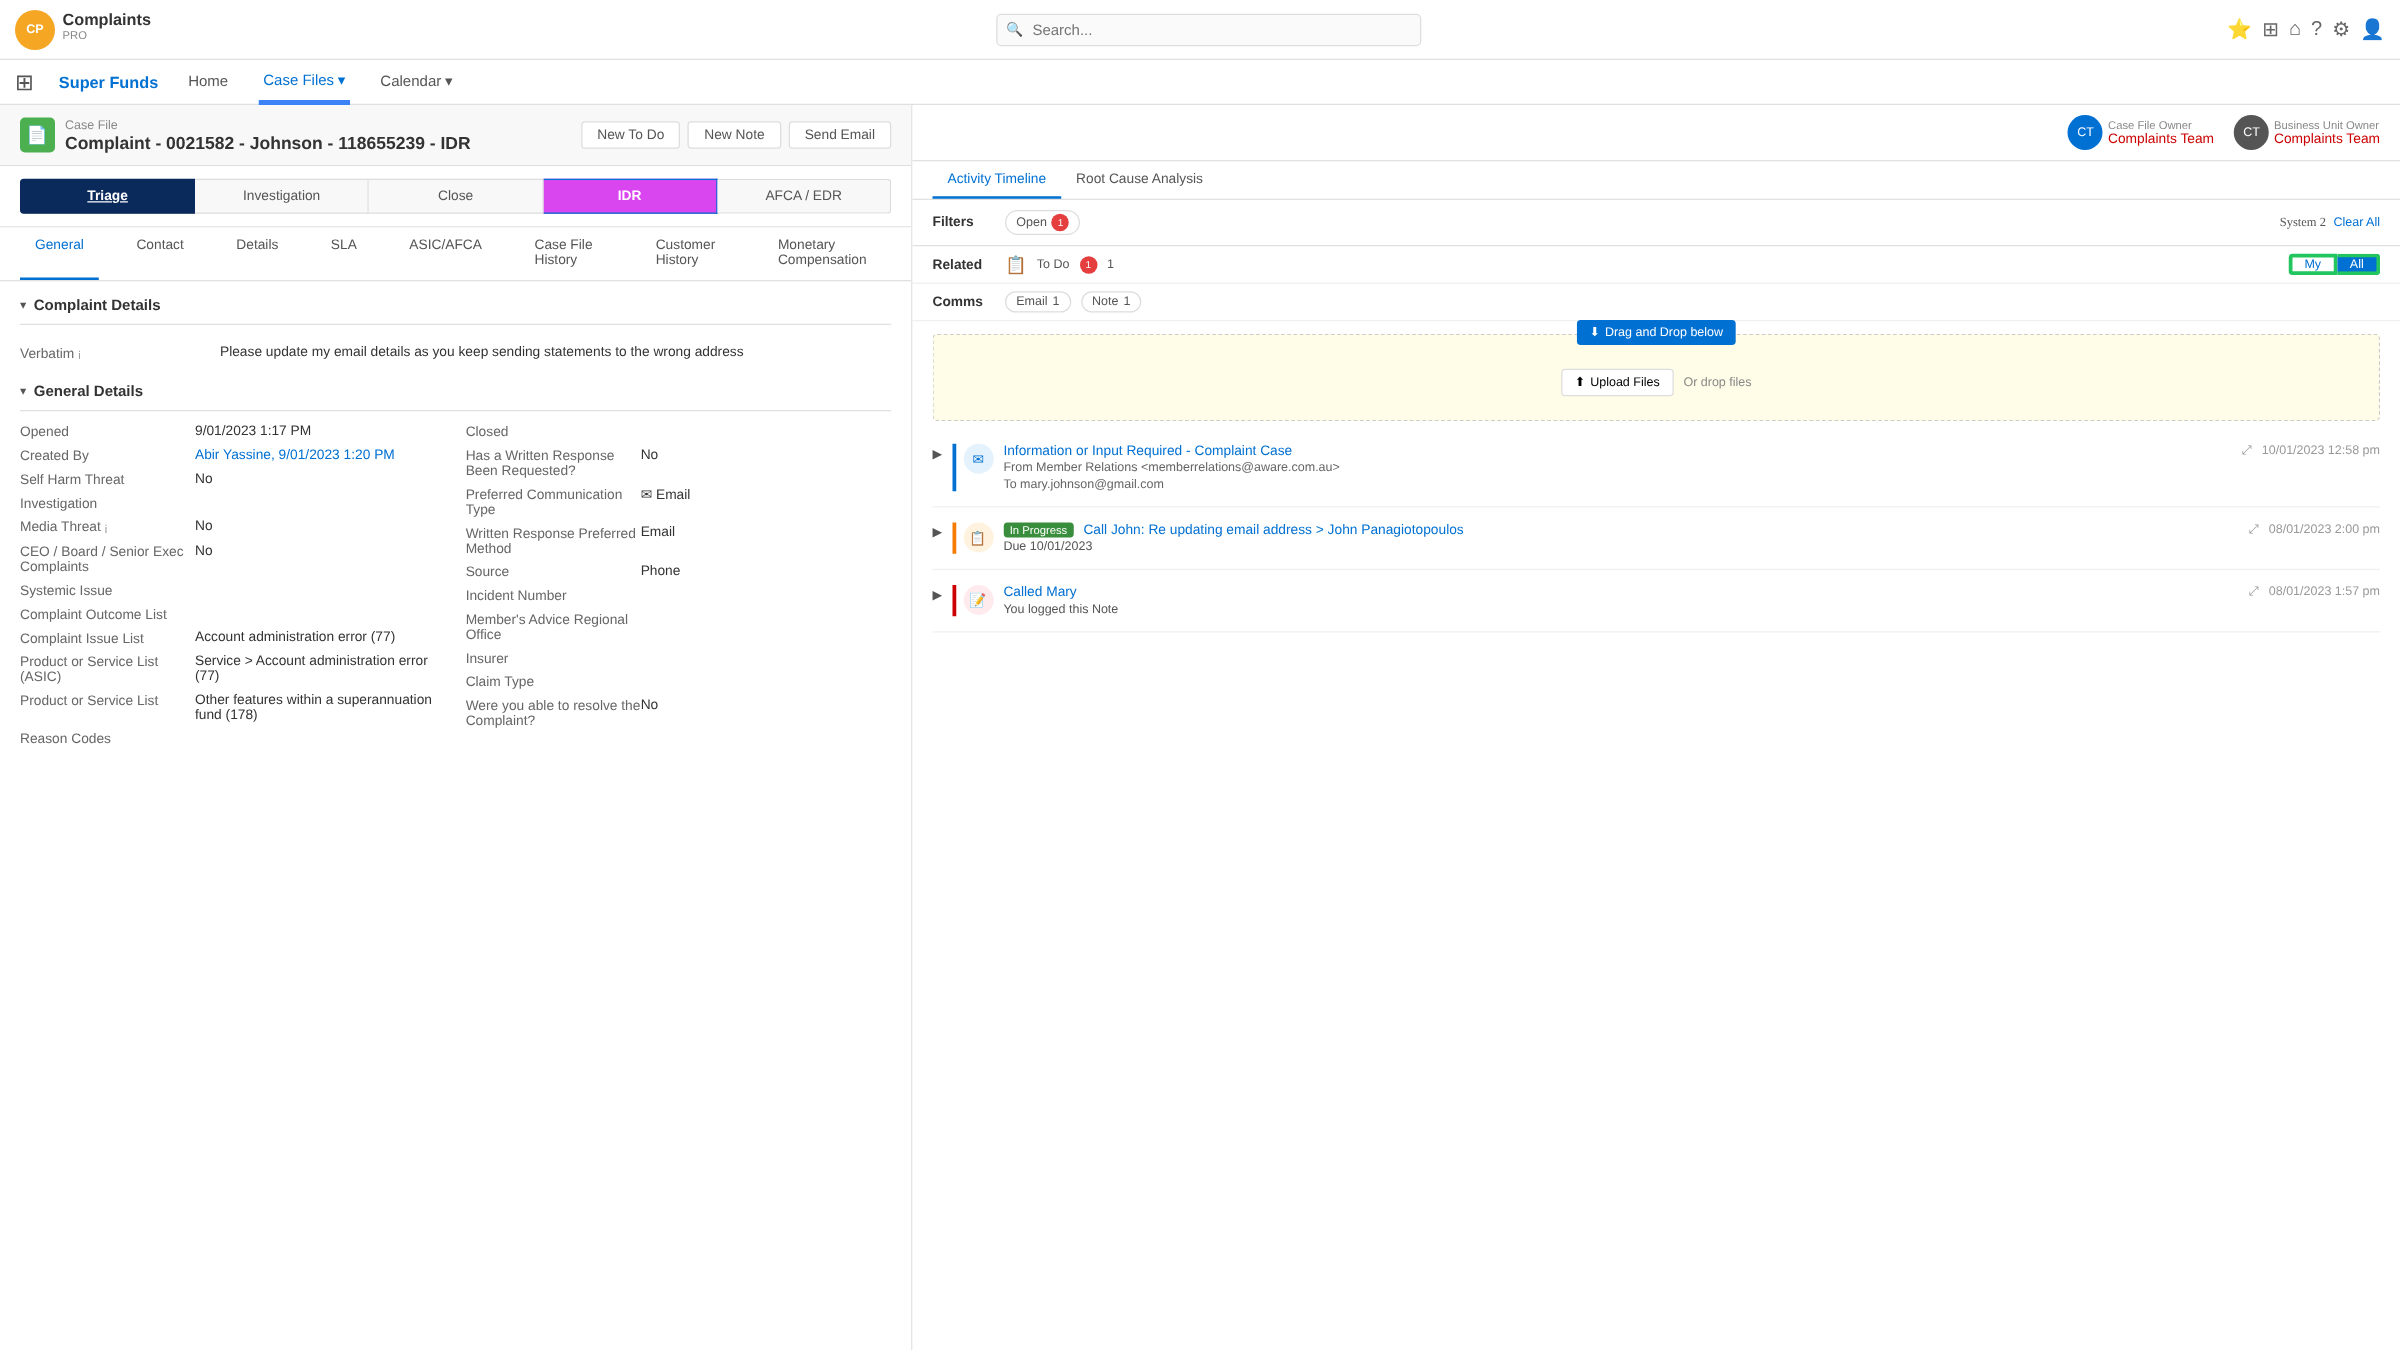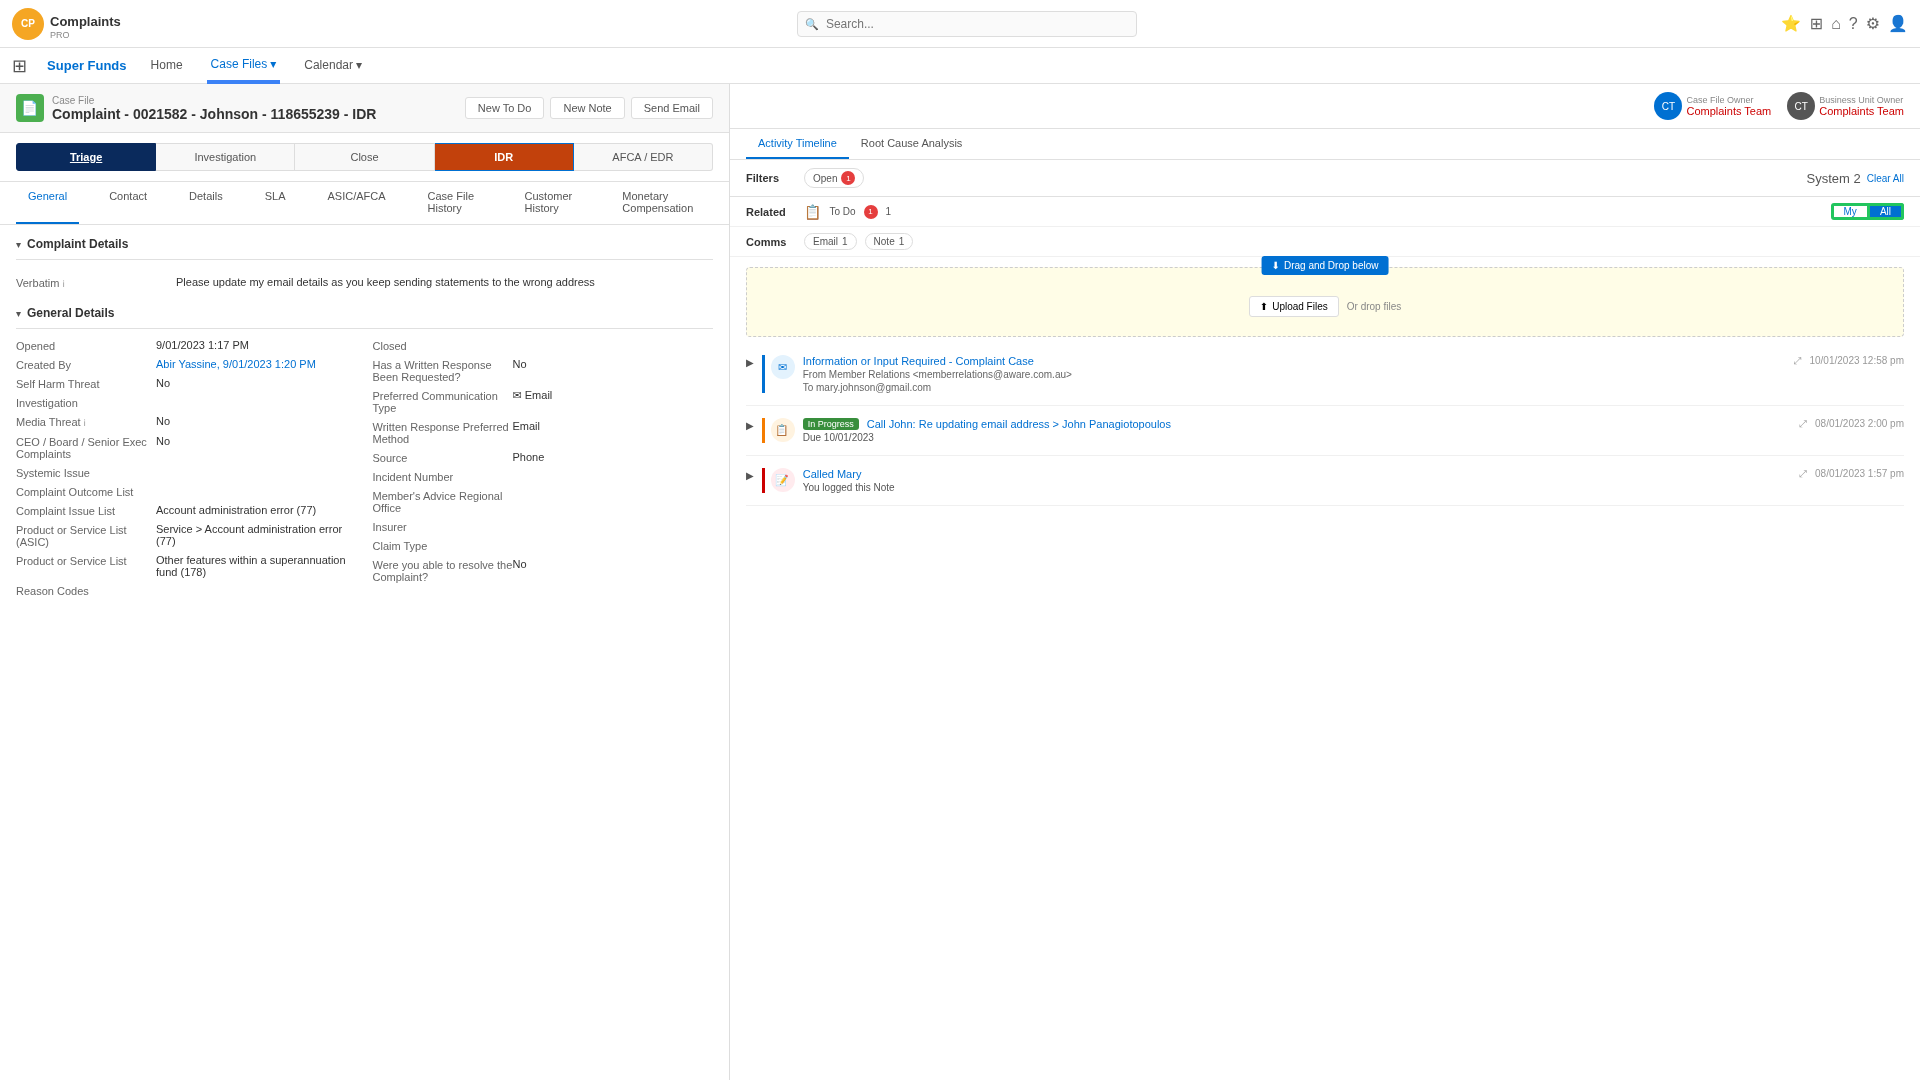--- a/index.html
+++ b/index.html
@@ -1,20 +1,20 @@
 <!DOCTYPE html>
 <html><head>
   <meta charset="utf-8">
   <style>
     * { box-sizing: border-box; margin: 0; padding: 0; }
     body { font-family: -apple-system, BlinkMacSystemFont, 'Segoe UI', sans-serif; font-size: 12px; background: #f3f3f3; color: #333; }
 
     
     .top-bar { height: 48px; background: #fff; border-bottom: 1px solid #e0e0e0; display: flex; align-items: center; padding: 0 12px; gap: 12px; }
-    .logo-area { display: flex; align-items: flex-end; gap: 6px; min-width: 140px; }
+    .logo-area { display: flex; align-items: flex-start; gap: 6px; min-width: 140px; }
     .logo-circle { width: 32px; height: 32px; background: #f5a623; border-radius: 50%; display: flex; align-items: center; justify-content: center; color: #fff; font-weight: bold; font-size: 10px; }
     .logo-text { font-size: 13px; font-weight: 600; color: #333; line-height: 1.2; }
     .logo-sub { font-size: 9px; color: #888; }
     .search-bar { flex: 1; display: flex; justify-content: center; }
     .search-input-wrap { position: relative; width: 340px; }
     .search-input-wrap input { width: 100%; padding: 5px 10px 5px 28px; border: 1px solid #ddd; border-radius: 4px; font-size: 12px; background: #fafafa; }
     .search-icon-wrap { position: absolute; left: 8px; top: 50%; transform: translateY(-50%); color: #999; font-size: 11px; }
     .top-right-icons { display: flex; align-items: center; gap: 8px; color: #666; }
     .top-right-icons span { font-size: 16px; cursor: pointer; }
 
@@ -39,21 +39,21 @@
     .case-file-title { font-size: 14px; font-weight: 600; color: #333; }
     .case-header-buttons { display: flex; gap: 6px; }
     .btn-outline { padding: 4px 12px; border: 1px solid #ddd; border-radius: 3px; background: #fff; font-size: 11px; cursor: pointer; color: #555; }
 
     
     .progress-steps { display: flex; align-items: center; padding: 10px 16px; gap: 0; background: #fff; border-bottom: 1px solid #e0e0e0; }
     .step { flex: 1; text-align: center; padding: 7px 4px; font-size: 11px; border: 1px solid #ddd; cursor: pointer; color: #555; background: #f8f8f8; }
     .step:first-child { border-radius: 3px 0 0 3px; text-decoration: underline; }
     .step:last-child { border-radius: 0 3px 3px 0; }
     .step.active-triage { background: #0a2a5c; color: #fff; font-weight: 600; border-color: #0a2a5c; }
-    .step.active-idr { background: #c2410c; color: #fff; font-weight: 600; border-color: #0070d2; }
+    .step.active-idr { background: #d946ef; color: #fff; font-weight: 600; border-color: #0070d2; }
     .step + .step { border-left: none; }
 
     
     .sub-tabs { display: flex; gap: 18px; border-bottom: 1px solid #e0e0e0; background: #fff; padding: 0 16px; }
     .sub-tab { font-size: 11px; padding: 8px 12px; cursor: pointer; color: #555; border-bottom: 2px solid transparent; }
     .sub-tab.active { color: #0070d2; border-bottom: 2px solid #0070d2; font-weight: 500; }
 
     
     .content-area { flex: 1; overflow-y: auto; padding: 12px 16px; }
 
@@ -88,21 +88,21 @@
     .activity-tabs { display: flex; gap: 0; border-bottom: 1px solid #e0e0e0; padding: 0 16px; }
     .activity-tab { font-size: 11px; padding: 8px 12px; cursor: pointer; color: #555; border-bottom: 2px solid transparent; }
     .activity-tab.active { color: #0070d2; border-bottom: 2px solid #0070d2; font-weight: 500; }
 
     
     .filters-row { display: flex; align-items: center; padding: 8px 16px; gap: 8px; border-bottom: 1px solid #e0e0e0; }
     .filter-label { font-size: 11px; font-weight: 600; color: #333; min-width: 50px; }
     .filter-badge { display: flex; align-items: center; gap: 4px; padding: 2px 8px; border: 1px solid #ddd; border-radius: 12px; font-size: 10px; cursor: pointer; color: #555; }
     .badge-dot { background: #e53e3e; color: #fff; border-radius: 50%; width: 14px; height: 14px; font-size: 8px; display: flex; align-items: center; justify-content: center; }
     .filter-right { margin-left: auto; display: flex; align-items: center; gap: 6px; }
-    .system-badge { font-size: 13px; color: #555; }
+    .system-badge { font-size: 10px; color: #555; font-family: Liberation Serif, serif; }
     .clear-all-btn { font-size: 10px; color: #0070d2; cursor: pointer; border: none; background: none; }
 
     
     .related-row { display: flex; align-items: center; padding: 6px 16px; gap: 8px; border-bottom: 1px solid #f0f0f0; }
     .related-label { font-size: 11px; font-weight: 600; color: #333; min-width: 50px; }
     .related-icon { font-size: 14px; }
     .count-badge { background: #e53e3e; color: #fff; border-radius: 50%; width: 14px; height: 14px; font-size: 8px; display: flex; align-items: center; justify-content: center; }
     .count-num { font-size: 10px; color: #555; }
     .toggle-buttons { margin-left: auto; display: flex; }
     .toggle-btn { padding: 0 10px; font-size: 10px; border: 3px solid #22c55e; cursor: pointer; color: #0070d2; background: #fff; }

